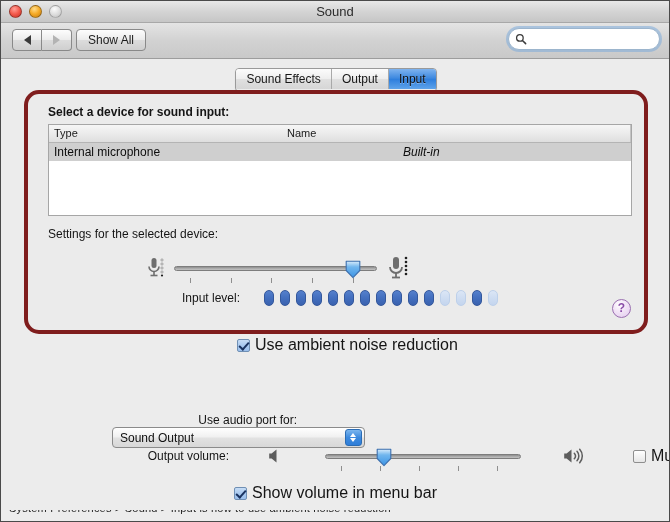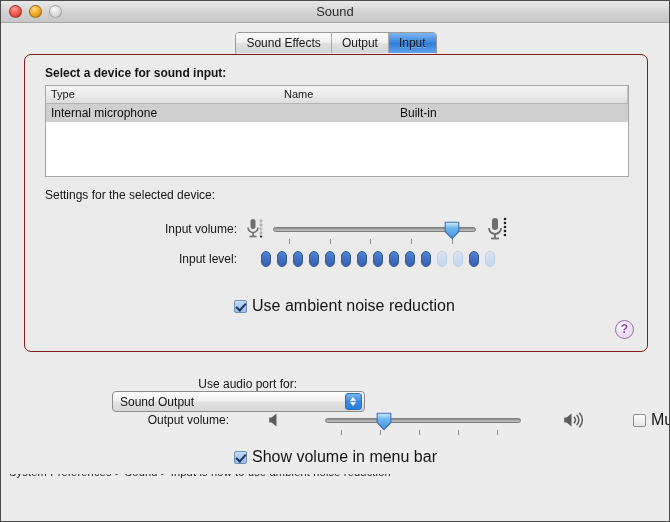--- a/index.html
+++ b/index.html
@@ -186,24 +186,24 @@
     color: #111;
     text-shadow: 0 1px 0 rgba(255,255,255,0.35);
   }
 
   
   .groupbox {
     position: absolute;
     left: 23px;
     top: 31px;
     width: 624px;
-    height: 298px;
+    height: 244px;
     background: #ebebeb;
-    border: 1px solid #7f1d1d;
-    border-radius: 7px;
+    border: 4px solid #7f1d1d;
+    border-radius: 15px;
     box-sizing: border-box;
   }
 
   .section-label {
     position: absolute;
     font-size: 12px;
     color: #151515;
   }
   .section-label.bold { font-weight: bold; }
 
@@ -240,21 +240,21 @@
     align-items: center;
     background: #cfcfcf;
   }
   .td {
     font-size: 12px;
     color: #0d0d0d;
     padding-left: 5px;
     box-sizing: border-box;
   }
   .td.name { width: 349px; }
-  .td.type { flex: 1; }
+  .td.type { flex: 1; font-style: italic; }
 
   
   .ctrl-row {
     position: absolute;
     display: flex;
     align-items: center;
   }
   .ctrl-label {
     font-size: 12px;
     color: #151515;
@@ -433,20 +433,40 @@
 
   <div class="titlebar">
     <div class="traffic">
       <div class="light close"></div>
       <div class="light min"></div>
       <div class="light zoom"></div>
     </div>
     <div class="window-title">Sound</div>
   </div>
 
+  <div class="toolbar">
+    <div class="navgroup">
+      <div class="navbtn left">
+        <span class="arrow back"></span>
+      </div>
+      <div class="navbtn right">
+        <span class="arrow forward"></span>
+      </div>
+    </div>
+
+    <div class="showall">Show All</div>
+
+    <div class="searchfield">
+      <svg class="search-icon" viewBox="0 0 16 16">
+        <circle cx="6.5" cy="6.5" r="4.4" fill="none" stroke="#3b3b3b" stroke-width="1.7"></circle>
+        <line x1="9.9" y1="9.9" x2="14.2" y2="14.2" stroke="#3b3b3b" stroke-width="2" stroke-linecap="round"></line>
+      </svg>
+      <input class="search-input" type="text" placeholder="" style="">
+    </div>
+  </div>
 
   <div class="content">
 
     <div class="tabrow">
       <div class="tabs">
         <div class="tab">Sound Effects</div>
         <div class="tab">Output</div>
         <div class="tab active">Input</div>
       </div>
     </div>
@@ -462,21 +482,20 @@
         </div>
         <div class="trow">
           <div class="td name">Internal microphone</div>
           <div class="td type">Built-in</div>
         </div>
       </div>
 
       <div class="section-label" style="left:20px; top:133px;">Settings for the selected device:</div>
 
       <div class="ctrl-row" style="left:110px; top:161px; width:495px;">
-        <div class="ctrl-label" style="width:102px;">Input volume:</div>
 
         <svg width="20" height="24" viewBox="0 0 20 24" style="margin-left:8px;">
           <rect x="5.5" y="2" width="5" height="10" rx="2.5" fill="#6e6e6e"></rect>
           <path d="M3 10.5a5 5 0 0 0 10 0" fill="none" stroke="#6e6e6e" stroke-width="1.6"></path>
           <line x1="8" y1="15.5" x2="8" y2="19" stroke="#6e6e6e" stroke-width="1.6"></line>
           <line x1="4.5" y1="19.5" x2="11.5" y2="19.5" stroke="#6e6e6e" stroke-width="1.6"></line>
           <circle cx="16" cy="4" r="1.1" fill="none" stroke="#9a9a9a" stroke-width="0.9"></circle>
           <circle cx="16" cy="8" r="1.1" fill="none" stroke="#9a9a9a" stroke-width="0.9"></circle>
           <circle cx="16" cy="12" r="1.1" fill="none" stroke="#9a9a9a" stroke-width="0.9"></circle>
           <circle cx="16" cy="16" r="1.1" fill="none" stroke="#9a9a9a" stroke-width="0.9"></circle>

